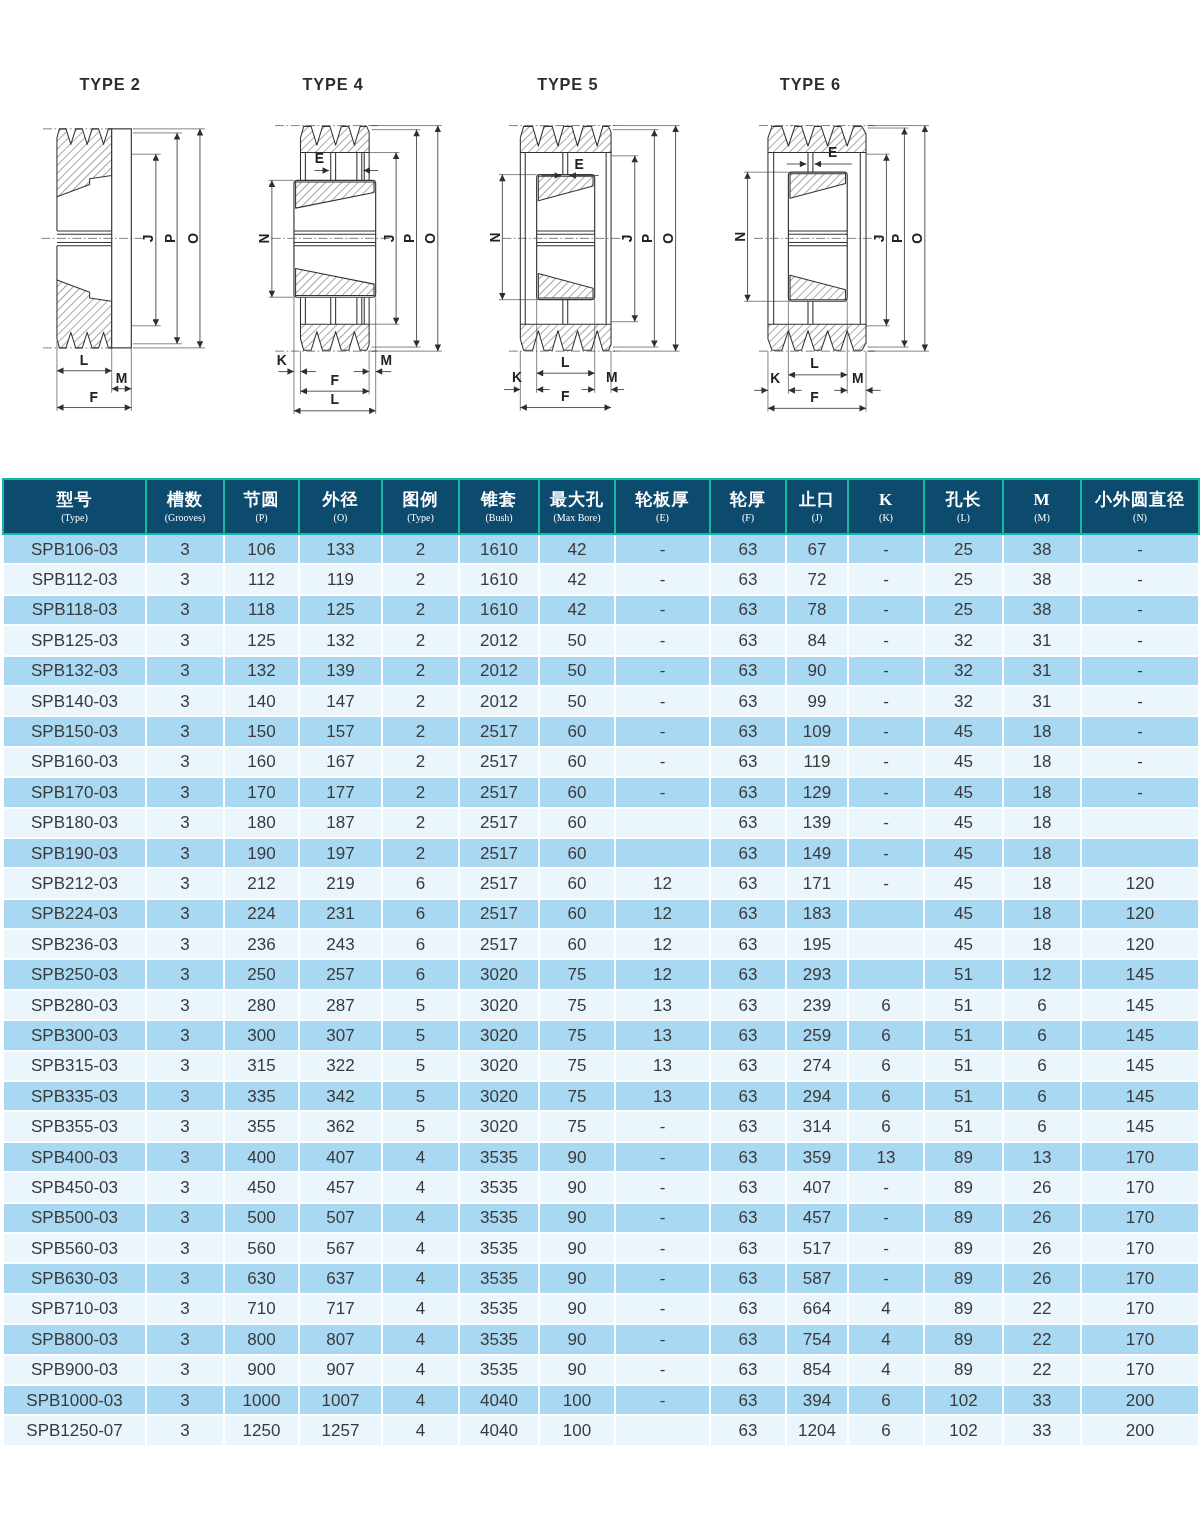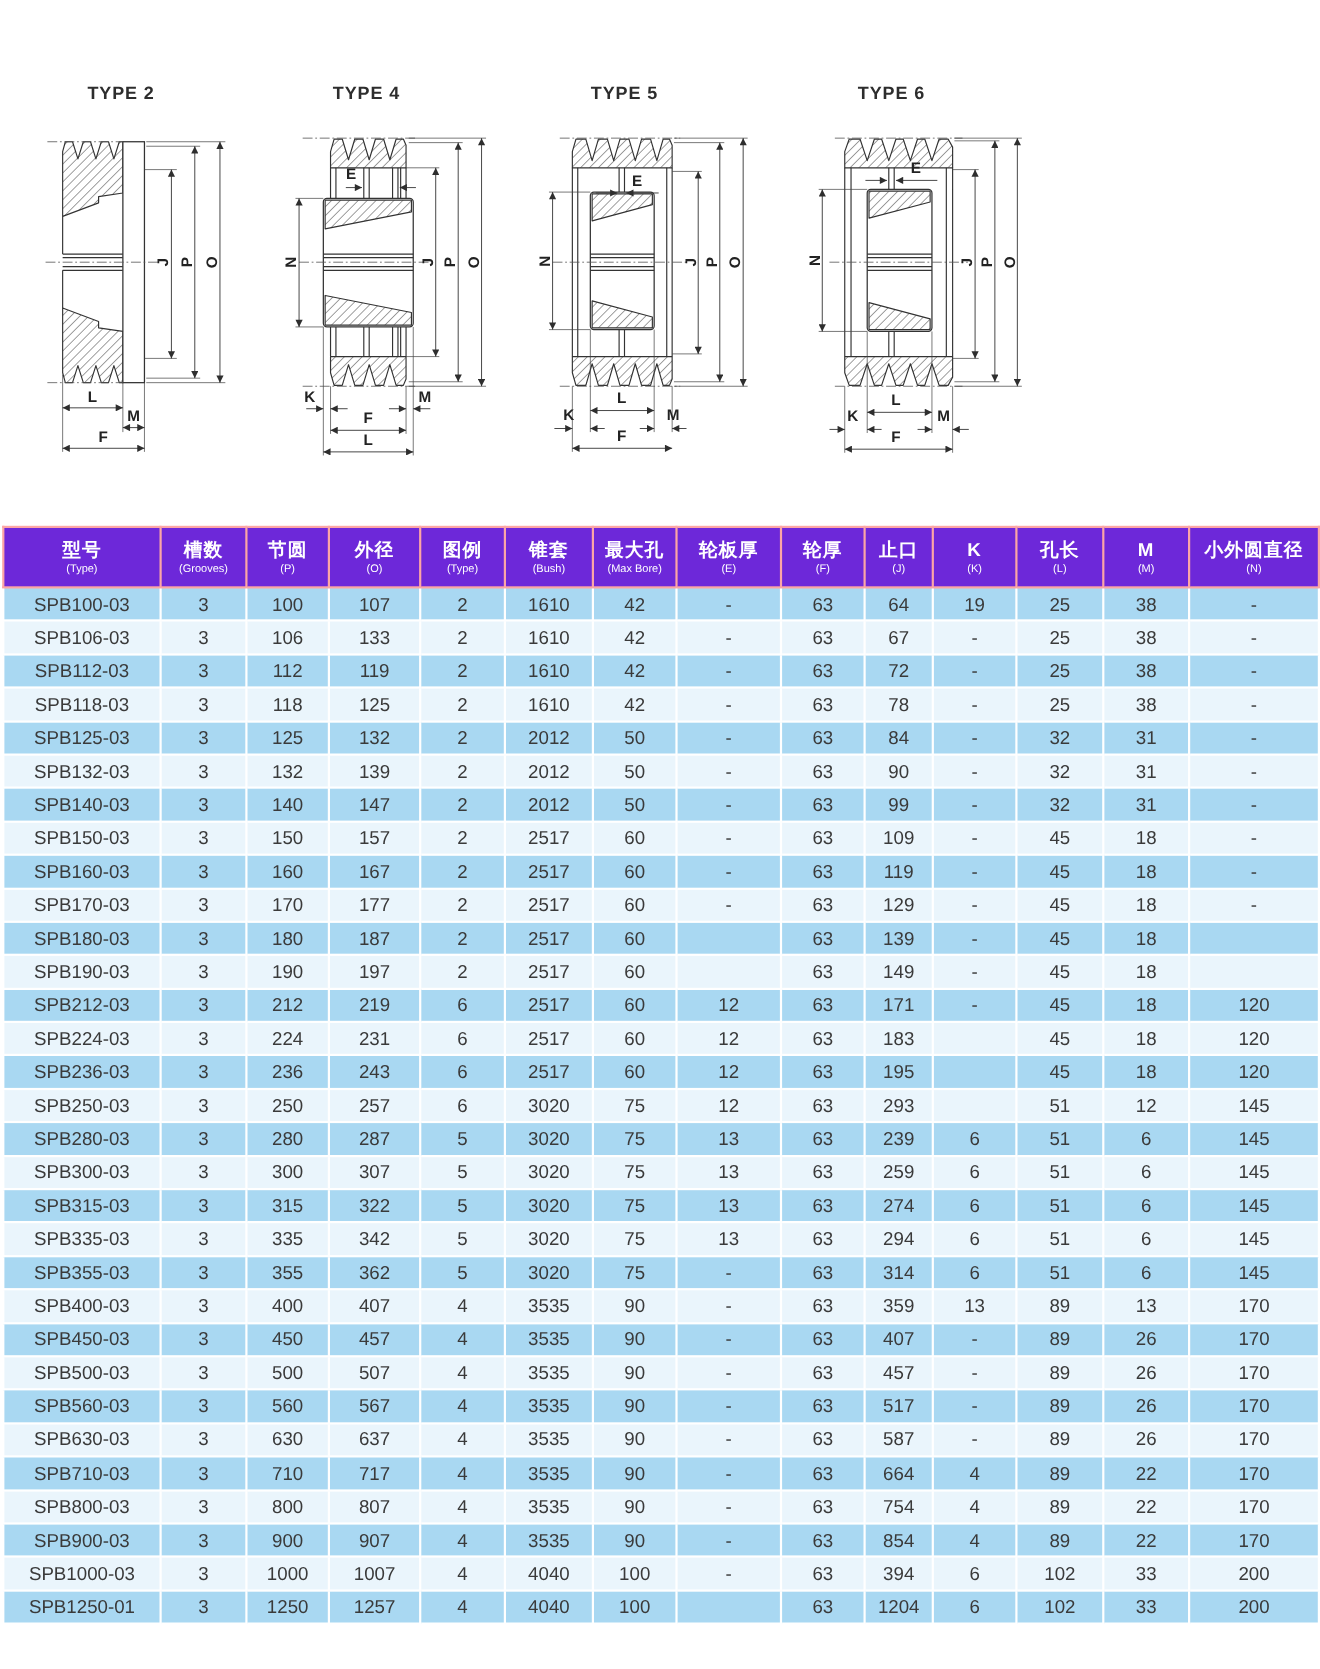--- a/index.html
+++ b/index.html
@@ -18,22 +18,22 @@
   .bl{stroke:#333;stroke-width:1.3;fill:none;}
   .solid{fill:#fff;stroke:#333;stroke-width:1.4;}
   .cl{stroke:#555;stroke-width:0.9;stroke-dasharray:11 3 2 3;fill:none;}
   .ext{stroke:#444;stroke-width:0.8;fill:none;}
   .dim{stroke:#333;stroke-width:1;fill:none;}
   .arr2{marker-start:url(#arr);marker-end:url(#arr);}
   .arr1{marker-end:url(#arr);}
 
   
   table.spec{width:1196px;margin:0 2px;border-collapse:collapse;table-layout:fixed;}
-  table.spec th{background:#6d28d9;color:#fff;border:2px solid #fca5a5;padding:0;height:53px;
-                vertical-align:middle;font-weight:normal;}
+  table.spec th{background:#0c4a6e;color:#fff;border:2px solid #14b8a6;padding:0;height:53px;
+                vertical-align:middle;font-weight:normal;font-family:Liberation Serif, serif;}
   table.spec th .zh{display:block;font-size:17px;font-weight:bold;letter-spacing:1px;line-height:1.2;}
   table.spec th .en{display:block;font-size:10px;margin-top:2px;line-height:1.1;}
   table.spec td{text-align:center;font-size:17px;color:#3a3a3a;border:2px solid #fff;
                 padding:0;height:28.4px;line-height:1;}
   table.spec tbody tr:nth-child(odd){background:#A9D8F2;}
   table.spec tbody tr:nth-child(even){background:#EAF5FC;}
 </style>
 </head>
 <body>
 
@@ -264,36 +264,20 @@
             <span class="en">(M)</span>
           </th>
         <th>
             <span class="zh">小外圆直径</span>
             <span class="en">(N)</span>
           </th>
       </tr>
     </thead>
     <tbody>
         <tr>
-          <td>SPB100-03</td>
-          <td>3</td>
-          <td>100</td>
-          <td>107</td>
-          <td>2</td>
-          <td>1610</td>
-          <td>42</td>
-          <td>-</td>
-          <td>63</td>
-          <td>64</td>
-          <td>19</td>
-          <td>25</td>
-          <td>38</td>
-          <td>-</td>
-        </tr>
-        <tr>
           <td>SPB106-03</td>
           <td>3</td>
           <td>106</td>
           <td>133</td>
           <td>2</td>
           <td>1610</td>
           <td>42</td>
           <td>-</td>
           <td>63</td>
           <td>67</td>
@@ -744,21 +728,21 @@
           <td>100</td>
           <td>-</td>
           <td>63</td>
           <td>394</td>
           <td>6</td>
           <td>102</td>
           <td>33</td>
           <td>200</td>
         </tr>
         <tr>
-          <td>SPB1250-01</td>
+          <td>SPB1250-07</td>
           <td>3</td>
           <td>1250</td>
           <td>1257</td>
           <td>4</td>
           <td>4040</td>
           <td>100</td>
           <td></td>
           <td>63</td>
           <td>1204</td>
           <td>6</td>

